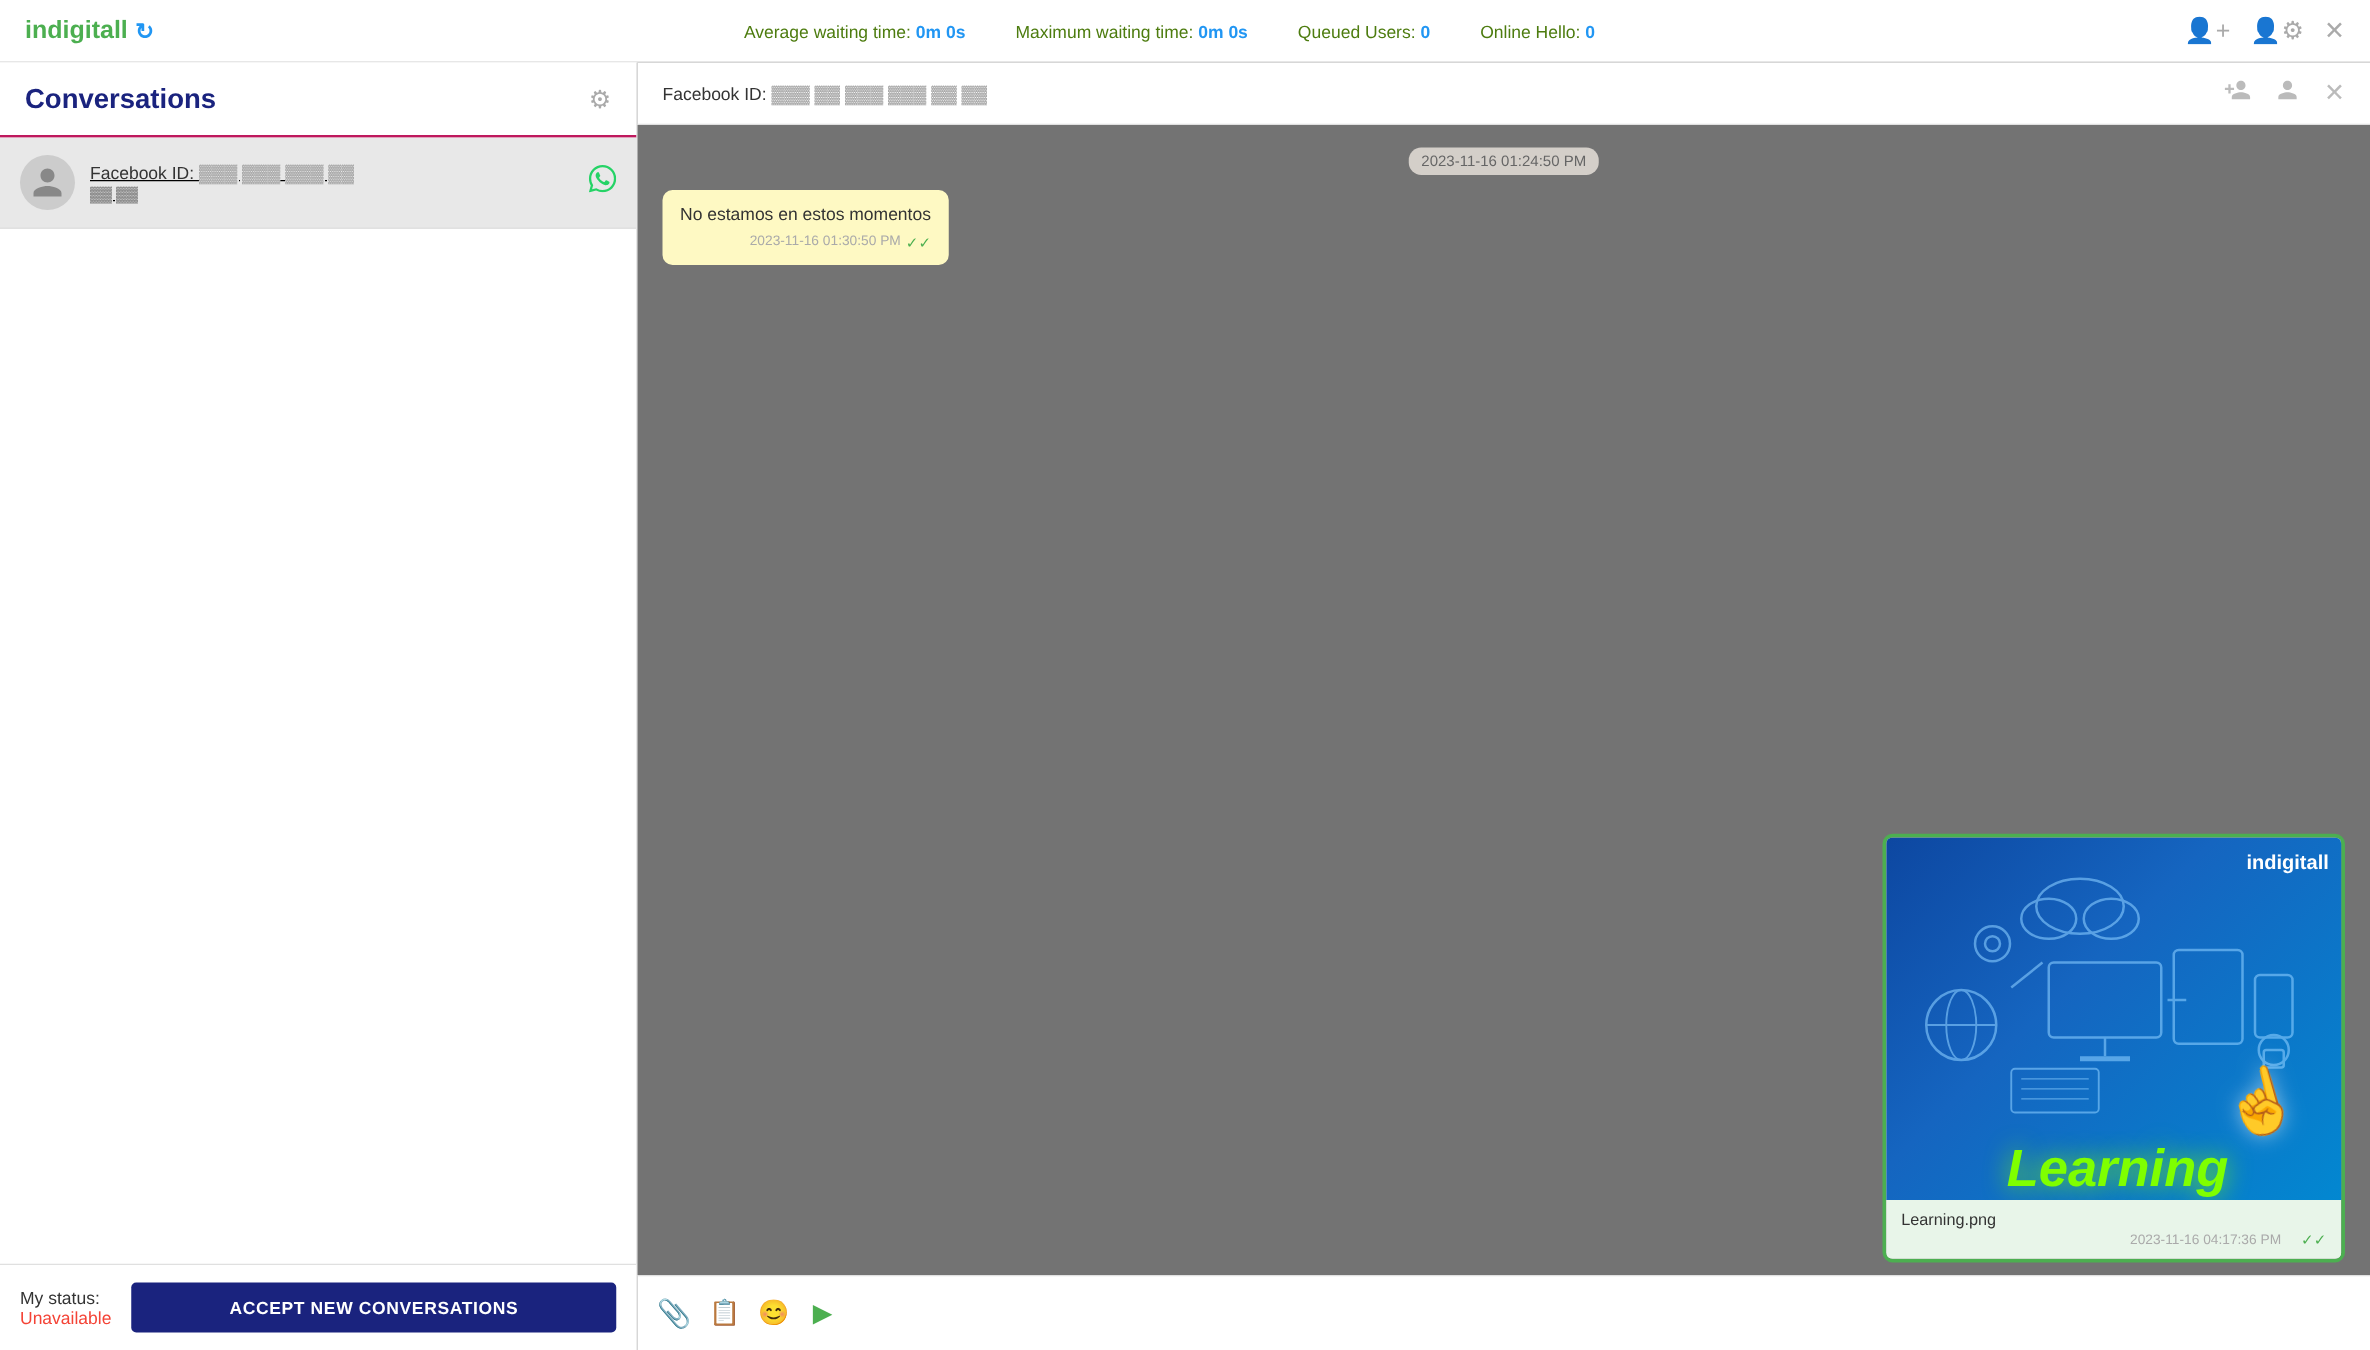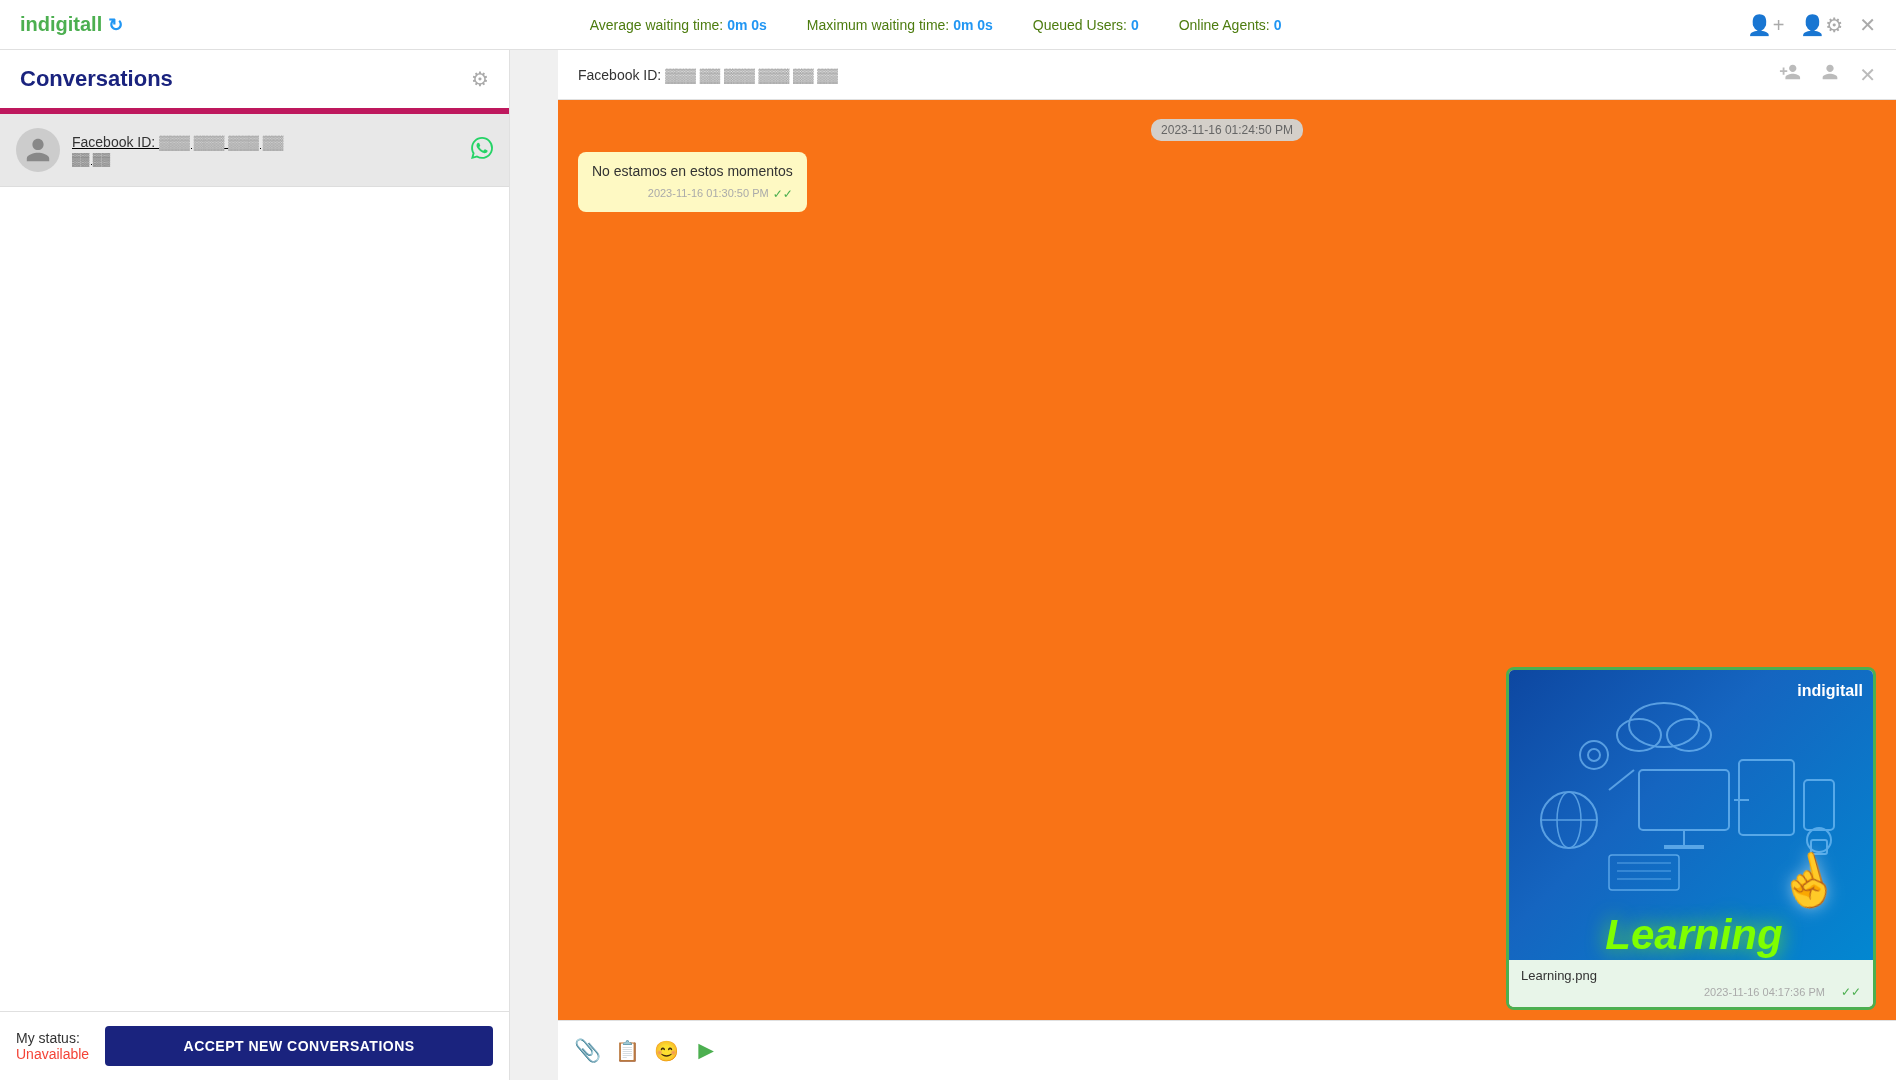--- a/index.html
+++ b/index.html
@@ -60,21 +60,21 @@
       background: #fff;
       border-right: 1px solid #e0e0e0;
       display: flex;
       flex-direction: column;
     }
     .sidebar-header {
       display: flex;
       align-items: center;
       justify-content: space-between;
       padding: 16px 20px;
-      border-bottom: 6px solid #be185d;
+      border-bottom: 2px solid #be185d;
     }
     .sidebar-title {
       font-size: 22px;
       font-weight: 700;
       color: #1a237e;
     }
     .gear-icon {
       color: #aaa;
       font-size: 20px;
       cursor: pointer;
@@ -150,22 +150,21 @@
       text-transform: uppercase;
       letter-spacing: 0.5px;
       flex: 1;
     }
 
     
     .chat-area {
       flex: 1;
       display: flex;
       flex-direction: column;
-      background: #f97316;
-      margin-left: 48px;
+      background: #737373;
     }
     .chat-header {
       display: flex;
       align-items: center;
       justify-content: space-between;
       background: #fff;
       padding: 12px 20px;
       border-bottom: 1px solid #e0e0e0;
       height: 50px;
     }
@@ -329,21 +328,21 @@
     </div>
     <div class="stat-item">
       <span class="label">Maximum waiting time:</span>
       <span class="value">0m 0s</span>
     </div>
     <div class="stat-item">
       <span class="label">Queued Users:</span>
       <span class="value">0</span>
     </div>
     <div class="stat-item">
-      <span class="label">Online Agents:</span>
+      <span class="label">Online Hello:</span>
       <span class="value">0</span>
     </div>
   </div>
   <div class="header-icons">
     <span class="header-icon">👤+</span>
     <span class="header-icon">👤⚙</span>
     <span class="header-icon">✕</span>
   </div>
 </div>
 

